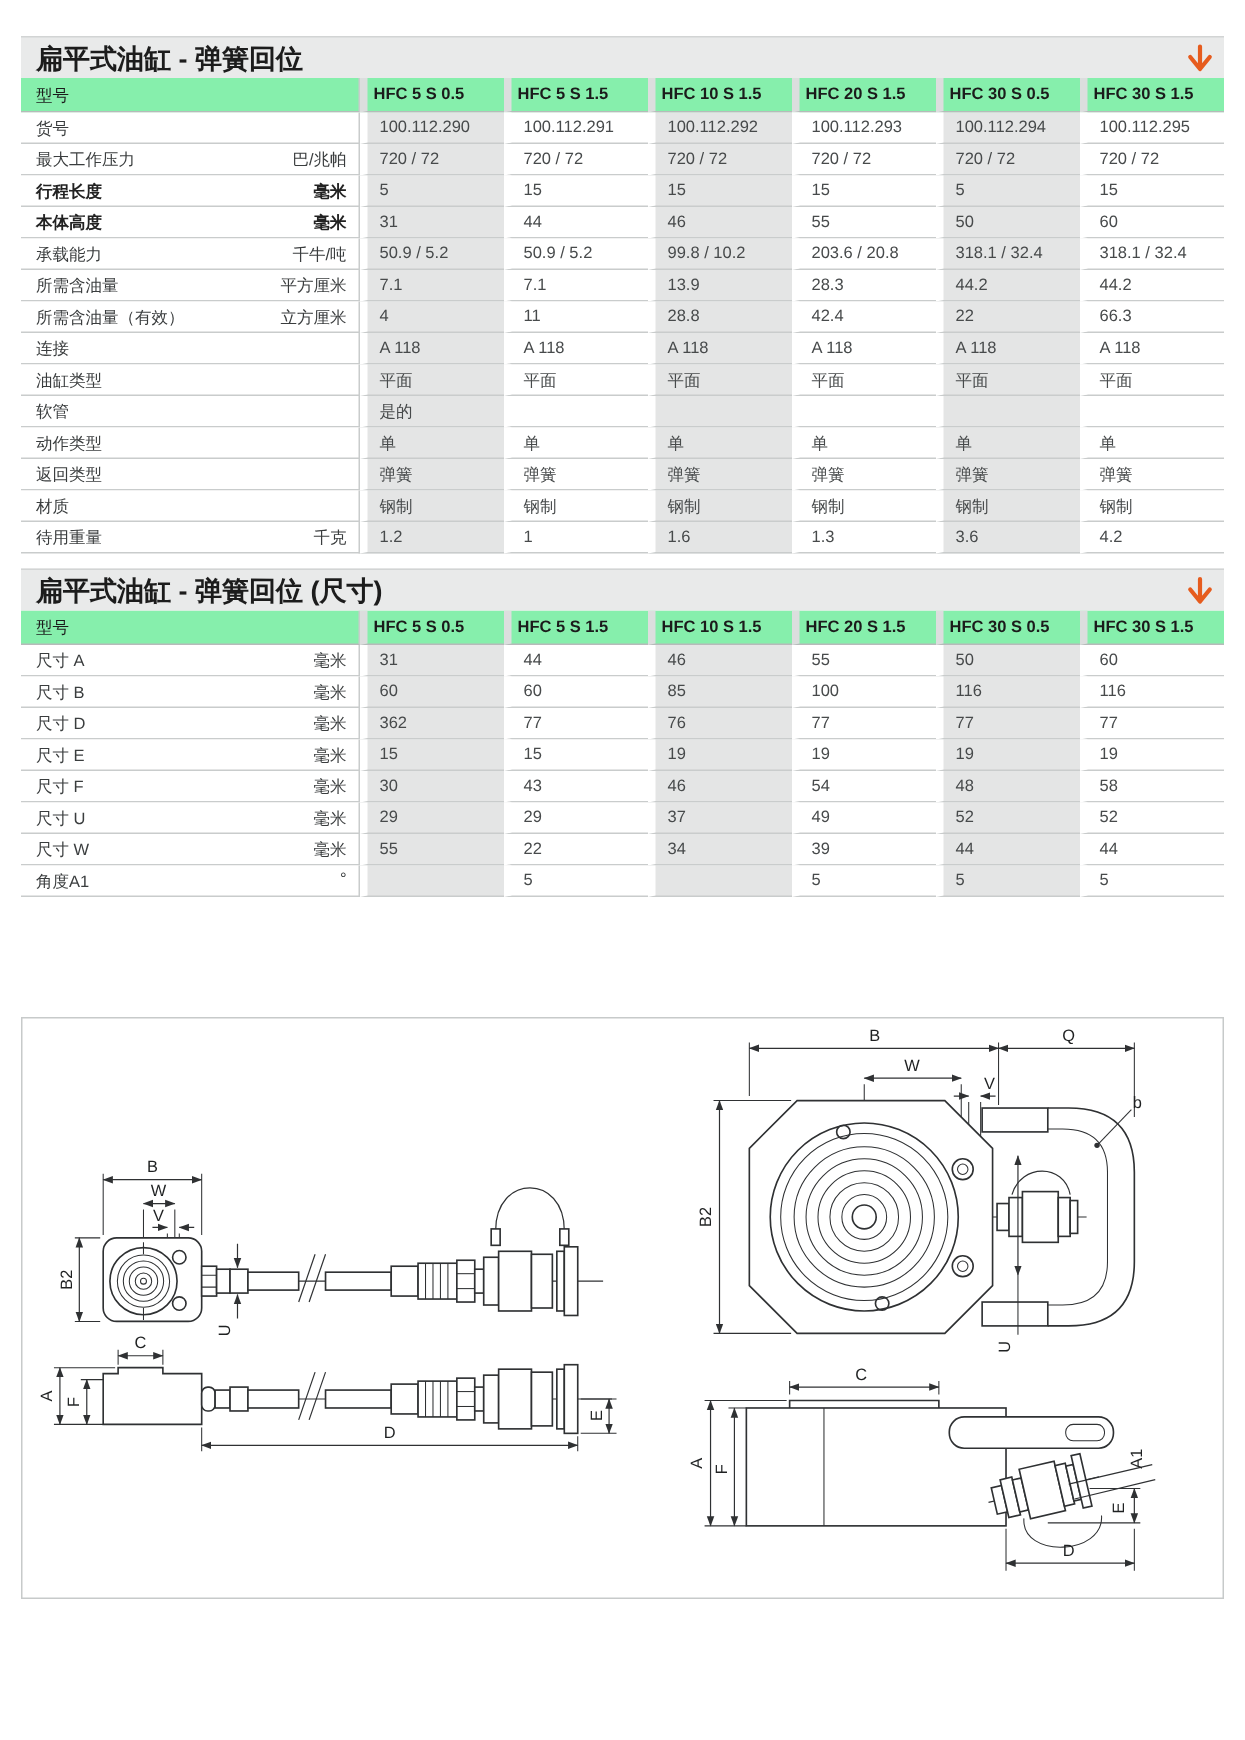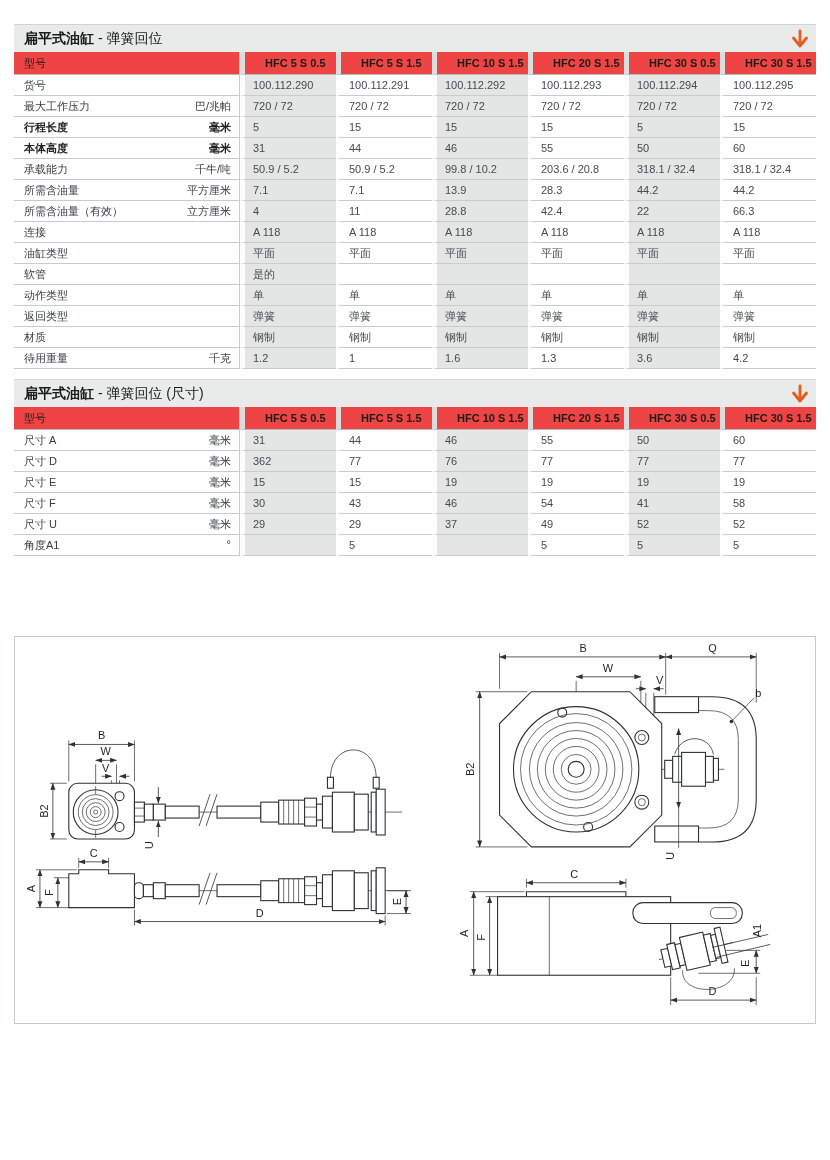--- a/index.html
+++ b/index.html
@@ -15,35 +15,35 @@
   
   .card { width: 802px; margin-top: 24px; }
   .card.second { margin-top: 10px; }
   .titlebar {
     position: relative;
     height: 28px;
     background: #e9eaea;
     border-top: 1px solid #d2d4d4;
     display: flex; align-items: center;
     padding-left: 10px;
-    font-size: 14px; color: #1c1c1c;
+    font-size: 18px; color: #1c1c1c;
   }
   .titlebar .t-bold { font-weight: bold; }
-  .titlebar .t-rest { font-weight: normal; white-space: pre; }
+  .titlebar .t-rest { font-weight: bold; white-space: pre; }
   .jump-arrow { position: absolute; right: 7px; top: 4px; cursor: pointer; }
 
   table.spec { border-collapse: separate; border-spacing: 0; width: 802px; table-layout: fixed; }
   table.spec th, table.spec td { font-size: 11px; vertical-align: middle; }
   th.hlab, th.model {
-    height: 23px; background: #ef4444;
+    height: 23px; background: #86efac;
     border-bottom: 1px solid #b7baba;
     text-align: left; color: #1b1b1b;
   }
   th.hlab { font-weight: normal; padding-left: 10px; border-right: 1px solid #c9cccc; }
-  th.model { font-weight: bold; padding-left: 20px; border-left: 5px solid #dcdede; }
+  th.model { font-weight: bold; padding-left: 4px; border-left: 5px solid #dcdede; }
   td.lab {
     height: 21px; background: #fff;
     border-bottom: 1px solid #c9cccc; border-right: 1px solid #c9cccc;
     color: #3a3d3e;
   }
   td.lab .labwrap { display: flex; justify-content: space-between; padding: 0 8px 0 10px; }
   td.lab.b { font-weight: bold; color: #222; }
   td.val {
     height: 21px; background: #ffffff;
     border-bottom: 1px solid #c9cccc; border-left: 5px solid #ffffff;
@@ -345,20 +345,34 @@
             <td class="val shade">31</td>
             <td class="val">44</td>
             <td class="val shade">46</td>
             <td class="val">55</td>
             <td class="val shade">50</td>
             <td class="val">60</td>
           </tr>
           <tr>
             <td class="lab">
               <div class="labwrap">
+                <span>尺寸 B</span>
+                <span class="unit">毫米</span>
+              </div>
+            </td>
+            <td class="val shade">60</td>
+            <td class="val">60</td>
+            <td class="val shade">85</td>
+            <td class="val">100</td>
+            <td class="val shade">116</td>
+            <td class="val">116</td>
+          </tr>
+          <tr>
+            <td class="lab">
+              <div class="labwrap">
                 <span>尺寸 D</span>
                 <span class="unit">毫米</span>
               </div>
             </td>
             <td class="val shade">362</td>
             <td class="val">77</td>
             <td class="val shade">76</td>
             <td class="val">77</td>
             <td class="val shade">77</td>
             <td class="val">77</td>
@@ -381,36 +395,50 @@
             <td class="lab">
               <div class="labwrap">
                 <span>尺寸 F</span>
                 <span class="unit">毫米</span>
               </div>
             </td>
             <td class="val shade">30</td>
             <td class="val">43</td>
             <td class="val shade">46</td>
             <td class="val">54</td>
-            <td class="val shade">41</td>
+            <td class="val shade">48</td>
             <td class="val">58</td>
           </tr>
           <tr>
             <td class="lab">
               <div class="labwrap">
                 <span>尺寸 U</span>
                 <span class="unit">毫米</span>
               </div>
             </td>
             <td class="val shade">29</td>
             <td class="val">29</td>
             <td class="val shade">37</td>
             <td class="val">49</td>
             <td class="val shade">52</td>
             <td class="val">52</td>
+          </tr>
+          <tr>
+            <td class="lab">
+              <div class="labwrap">
+                <span>尺寸 W</span>
+                <span class="unit">毫米</span>
+              </div>
+            </td>
+            <td class="val shade">55</td>
+            <td class="val">22</td>
+            <td class="val shade">34</td>
+            <td class="val">39</td>
+            <td class="val shade">44</td>
+            <td class="val">44</td>
           </tr>
           <tr>
             <td class="lab">
               <div class="labwrap">
                 <span>角度A1</span>
                 <span class="unit">°</span>
               </div>
             </td>
             <td class="val shade"></td>
             <td class="val">5</td>

